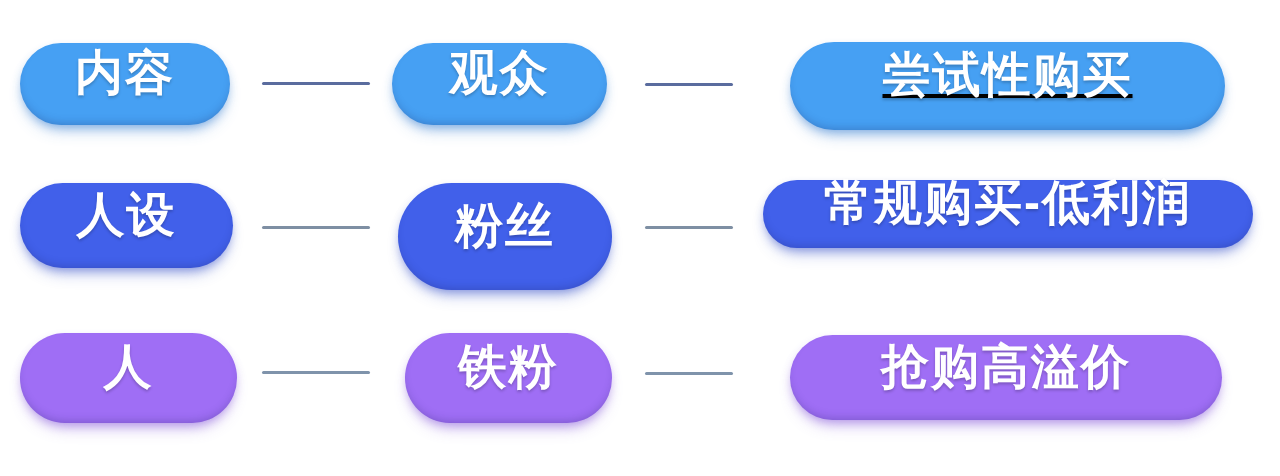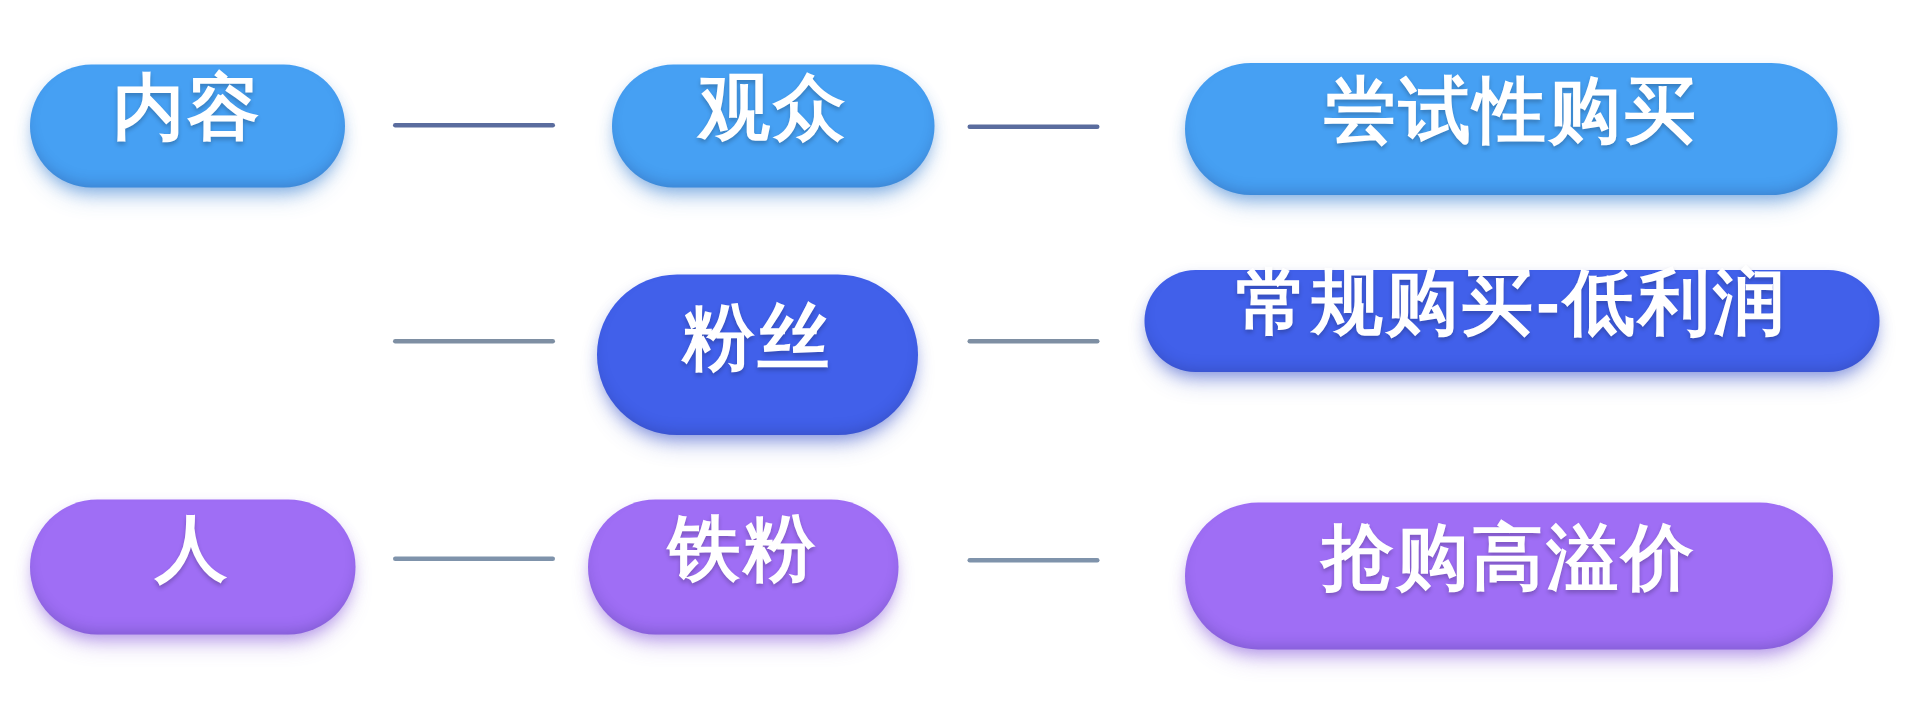--- a/index.html
+++ b/index.html
@@ -40,34 +40,34 @@
     text-shadow: 0 2px 3px rgba(0,0,0,0.22);
   }
   .line {
     position: absolute;
     height: 3px;
     background: var(--line, #5A6C9E);
     border-radius: 2px;
   }
   
   .p-r1a { left: 20px;  top: 43px;  width: 210px; height: 82px; }
-  .p-r1b { left: 408px; top: 43px;  width: 215px; height: 82px; }
-  .p-r1c { left: 790px; top: 42px;  width: 435px; height: 88px; }
+  .p-r1b { left: 392px; top: 43px;  width: 215px; height: 82px; }
+  .p-r1c { left: 790px; top: 42px;  width: 435px; height: 88px; text-decoration: underline; }
   .l-r1-left  { left: 262px; top: 82px; width: 108px; }
   .l-r1-right { left: 645px; top: 83px; width: 88px; }
   
   .p-r2a { left: 20px;  top: 183px; width: 213px; height: 85px; }
   .p-r2b { left: 398px; top: 183px; width: 214px; height: 107px; }
   .p-r2c { left: 763px; top: 180px; width: 490px; height: 68px; }
   .l-r2-left  { left: 262px; top: 226px; width: 108px; }
   .l-r2-right { left: 645px; top: 226px; width: 88px; }
   
   .p-r3a { left: 20px;  top: 333px; width: 217px; height: 90px; }
-  .p-r3b { left: 392px; top: 333px; width: 207px; height: 90px; }
-  .p-r3c { left: 790px; top: 335px; width: 432px; height: 98px; }
+  .p-r3b { left: 405px; top: 333px; width: 207px; height: 90px; }
+  .p-r3c { left: 790px; top: 335px; width: 432px; height: 85px; }
   .l-r3-left  { left: 262px; top: 371px; width: 108px; }
   .l-r3-right { left: 645px; top: 372px; width: 88px; }
 </style>
 </head>
 <body>
 
 <div class="canvas">
 
   <div class="row" style="--pill: #46A0F3; --pill-shadow: rgba(62,130,210,0.45); --line: #5A6C9E;">
     <div class="pill p-r1a">
@@ -77,20 +77,23 @@
     <div class="pill p-r1b">
       <span class="pill-label">观众</span>
     </div>
     <div class="line l-r1-right"></div>
     <div class="pill p-r1c">
       <span class="pill-label">尝试性购买</span>
     </div>
   </div>
 
   <div class="row" style="--pill: #4160EA; --pill-shadow: rgba(55,80,200,0.42); --line: #7E8FA3;">
+    <div class="pill p-r2a">
+      <span class="pill-label">人设</span>
+    </div>
     <div class="line l-r2-left"></div>
     <div class="pill p-r2b">
       <span class="pill-label">粉丝</span>
     </div>
     <div class="line l-r2-right"></div>
     <div class="pill p-r2c">
       <span class="pill-label">常规购买-低利润</span>
     </div>
   </div>
 

